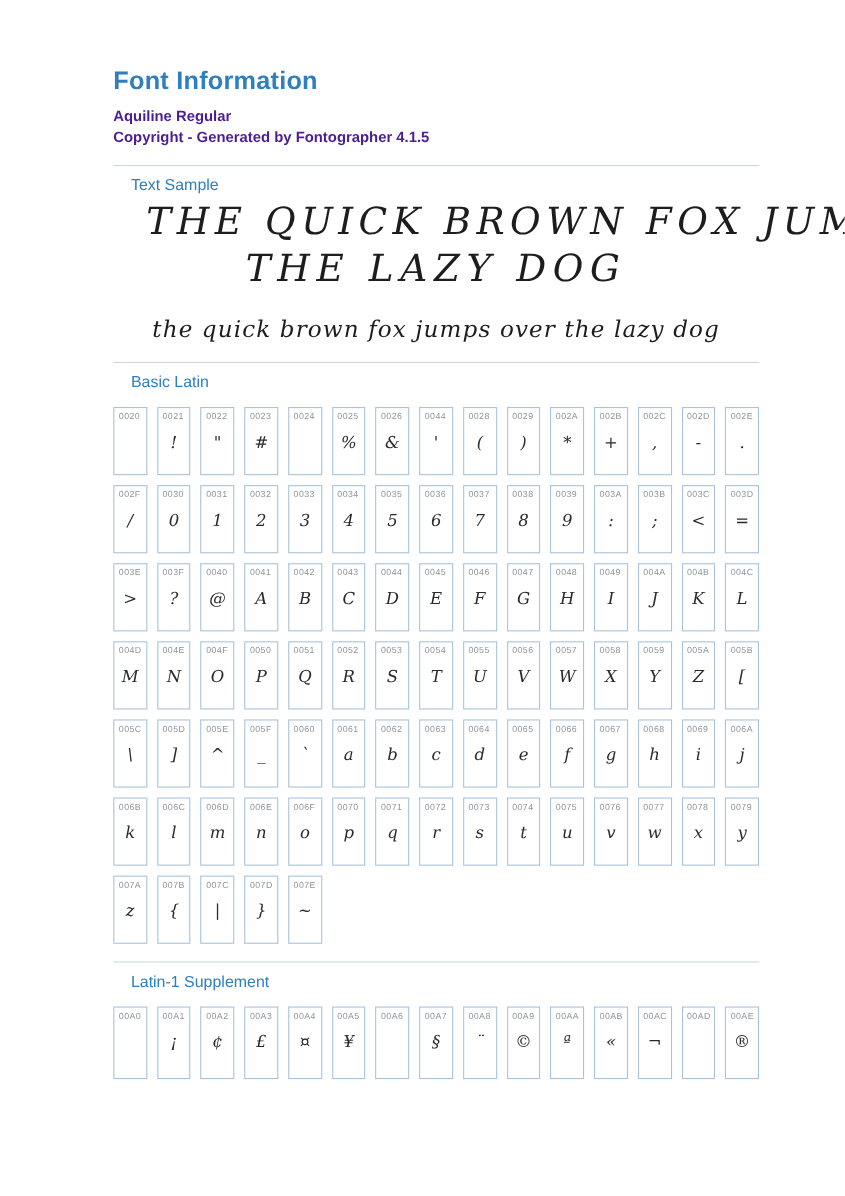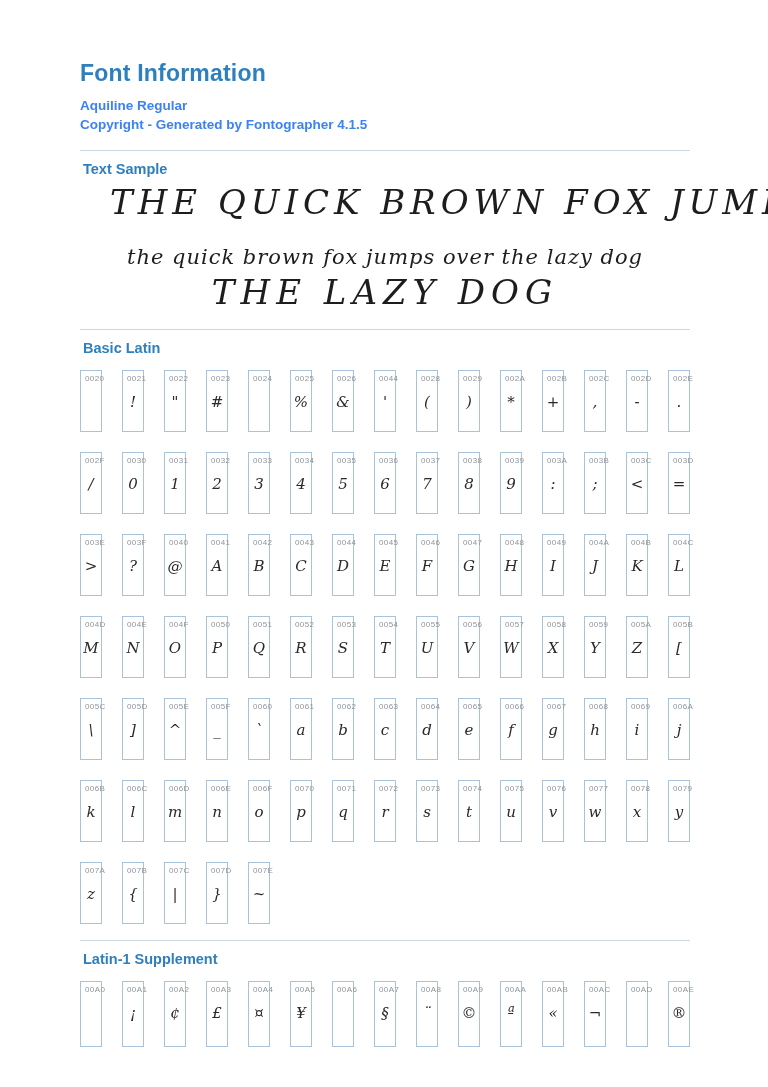--- a/index.html
+++ b/index.html
@@ -3,46 +3,46 @@
 <meta charset="utf-8">
 <style>
   html,body { margin:0; padding:0; background:#ffffff; }
   .page {
     position: relative;
     width: 768px;
     height: 1087px;
     margin: 0 auto;
     background: #ffffff;
     box-sizing: border-box;
-    padding: 60px 78px 0 80px;
+    padding: 60px 78px 0 103px;
     overflow: hidden;
     font-family: "Liberation Sans", sans-serif;
   }
   .page-title {
     margin: 0 0 9px 0;
     font-size: 23px;
     font-weight: bold;
     color: #2e7fbe;
     letter-spacing: 0.2px;
   }
   .meta-line {
     font-size: 13.5px;
     font-weight: bold;
-    color: #3b82f6;
+    color: #4c1d95;
     line-height: 19px;
   }
   .rule {
     border: none;
     border-top: 1px solid #ccd9e5;
     margin: 16px 0 0 0;
   }
   .section-heading {
-    margin: 10px 0 0 3px;
+    margin: 10px 0 0 16px;
     font-size: 14.5px;
-    font-weight: bold;
+    font-weight: normal;
     color: #2e7fbe;
   }
   .script {
     font-family: "DejaVu Serif", serif;
     font-style: italic;
     color: #1d1d1d;
   }
   .sample-upper-1 {
     margin-top: 4px;
     font-size: 34px;
@@ -64,21 +64,21 @@
     font-size: 21px;
     letter-spacing: 1px;
     line-height: 28px;
     text-align: center;
     white-space: nowrap;
   }
   .glyph-grid {
     margin-top: 14px;
     display: grid;
     grid-template-columns: repeat(15, 1fr);
-    gap: 20px;
+    gap: 9px;
   }
   .glyph-cell {
     position: relative;
     height: 60px;
     border: 1px solid #a9c4da;
     background: #ffffff;
   }
   .latin1 .glyph-cell { height: 64px; }
   .cell-code {
     position: absolute;
@@ -111,22 +111,22 @@
   <div>
     <div class="meta-line">Aquiline Regular</div>
     <div class="meta-line">Copyright - Generated by Fontographer 4.1.5</div>
   </div>
 
   <hr class="rule">
 
   <section>
     <h2 class="section-heading">Text Sample</h2>
     <div class="script sample-upper-1">THE QUICK BROWN FOX JUMPS OVER</div>
+    <div class="script sample-upper-2">THE LAZY DOG</div>
     <div class="script sample-lower">the quick brown fox jumps over the lazy dog</div>
-    <div class="script sample-upper-2">THE LAZY DOG</div>
   </section>
 
   <hr class="rule">
 
   <section>
     <h2 class="section-heading">Basic Latin</h2>
     <div class="glyph-grid" id="basic-latin-grid">
         <div class="glyph-cell">
           <span class="cell-code">0020</span>
           <span class="cell-glyph"></span>

